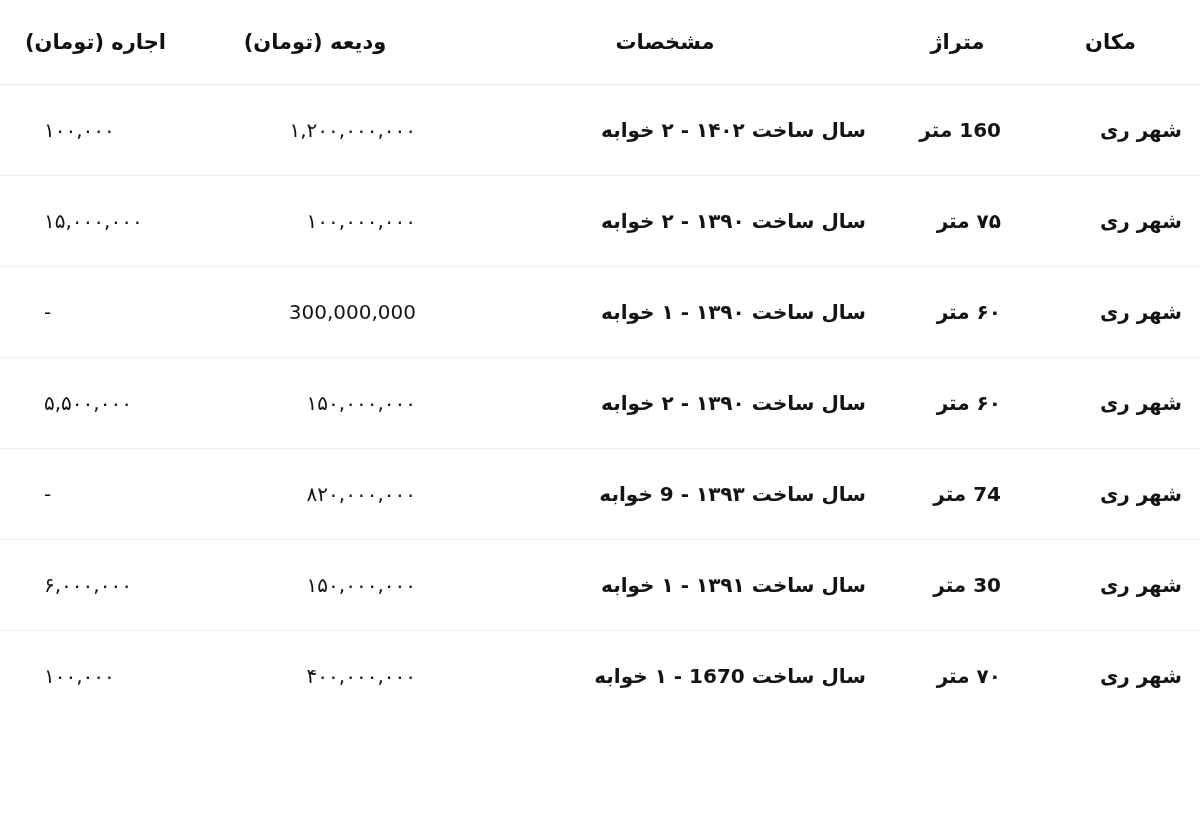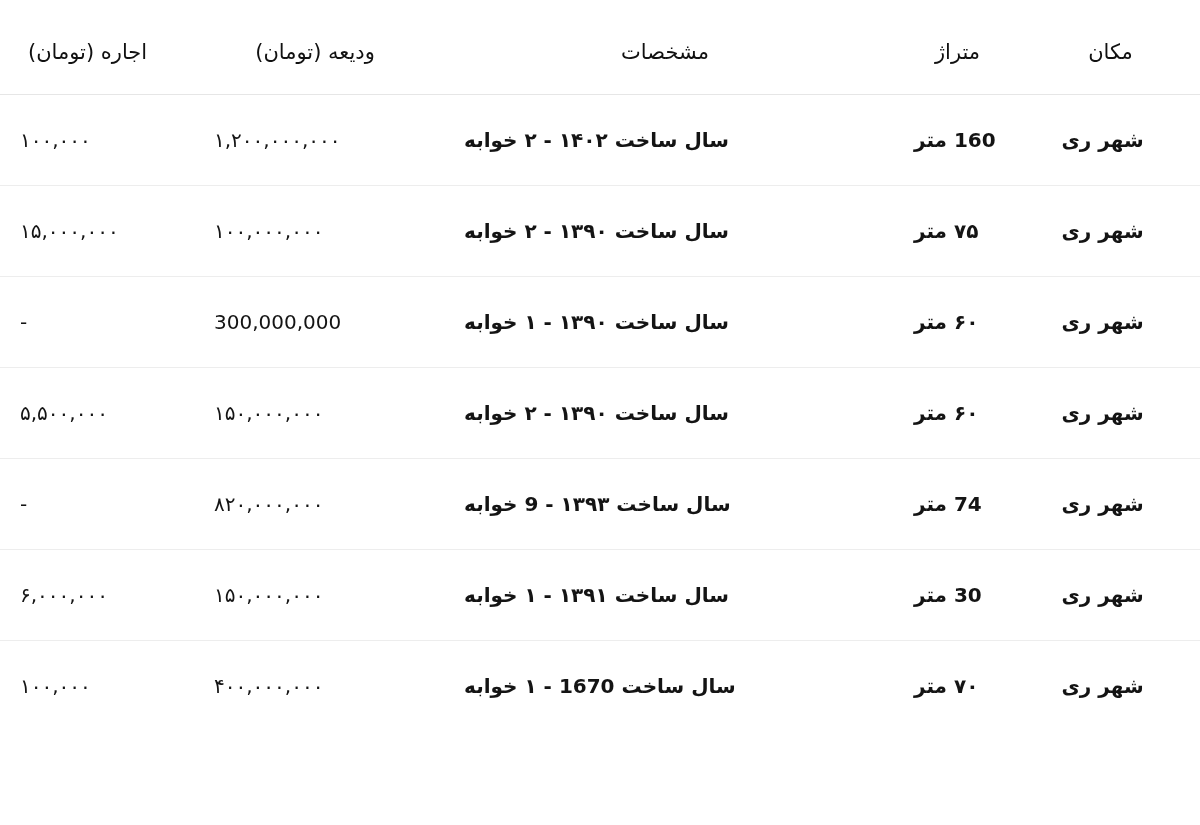--- a/index.html
+++ b/index.html
@@ -26,58 +26,58 @@
     direction: rtl;
   }
   table.listing col.c-place   { width: 175px; }
   table.listing col.c-area    { width: 135px; }
   table.listing col.c-spec    { width: 450px; }
   table.listing col.c-deposit { width: 250px; }
   table.listing col.c-rent    { width: 190px; }
 
   table.listing thead th {
     font-size: 21px;
-    font-weight: normal;
+    font-weight: bold;
     color: #111111;
-    padding: 40px 24px 30px 24px;
+    padding: 30px 24px 30px 24px;
     text-align: center;
     border-bottom: 1px solid #e6e6e6;
     white-space: nowrap;
   }
   table.listing thead th.place-col { text-align: center; padding-right: 28px; }
   table.listing thead th.rent-col  { text-align: left;  padding-left: 28px; }
 
   table.listing tbody td {
     font-size: 20px;
     color: #141414;
     padding: 33px 24px;
-    text-align: left;
+    text-align: right;
     border-bottom: 1px solid #ededed;
     white-space: nowrap;
   }
   table.listing tbody tr:last-child td {
     border-bottom: none;
   }
   table.listing tbody td.place-col {
-    text-align: center;
-    padding-right: 44px;
+    text-align: right;
+    padding-right: 18px;
     font-weight: bold;
   }
   table.listing tbody td.area-col {
     font-weight: bold;
   }
   table.listing tbody td.spec-col {
     font-weight: bold;
   }
   table.listing tbody td.deposit-col {
     font-weight: normal;
   }
   table.listing tbody td.rent-col {
     text-align: left;
-    padding-left: 20px;
+    padding-left: 44px;
   }
 </style>
 </head>
 <body>
 
 <div class="table-wrap">
   <table class="listing">
     <colgroup>
       <col class="c-place">
       <col class="c-area">

